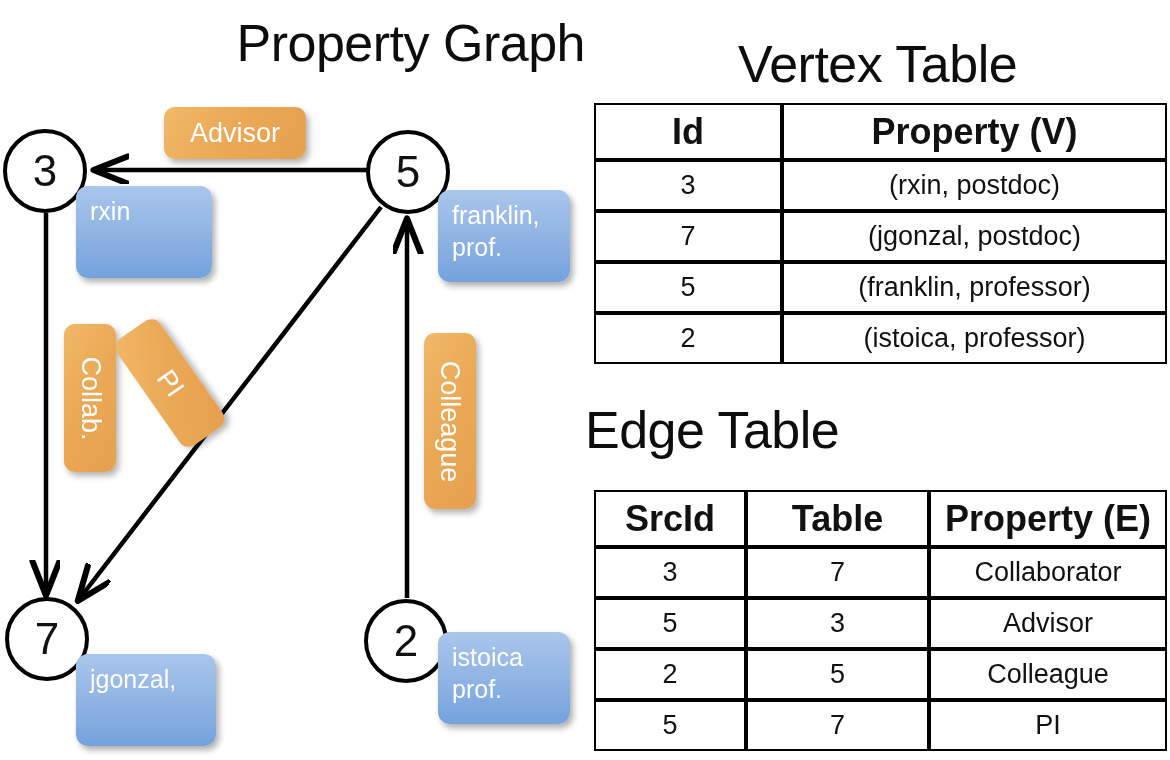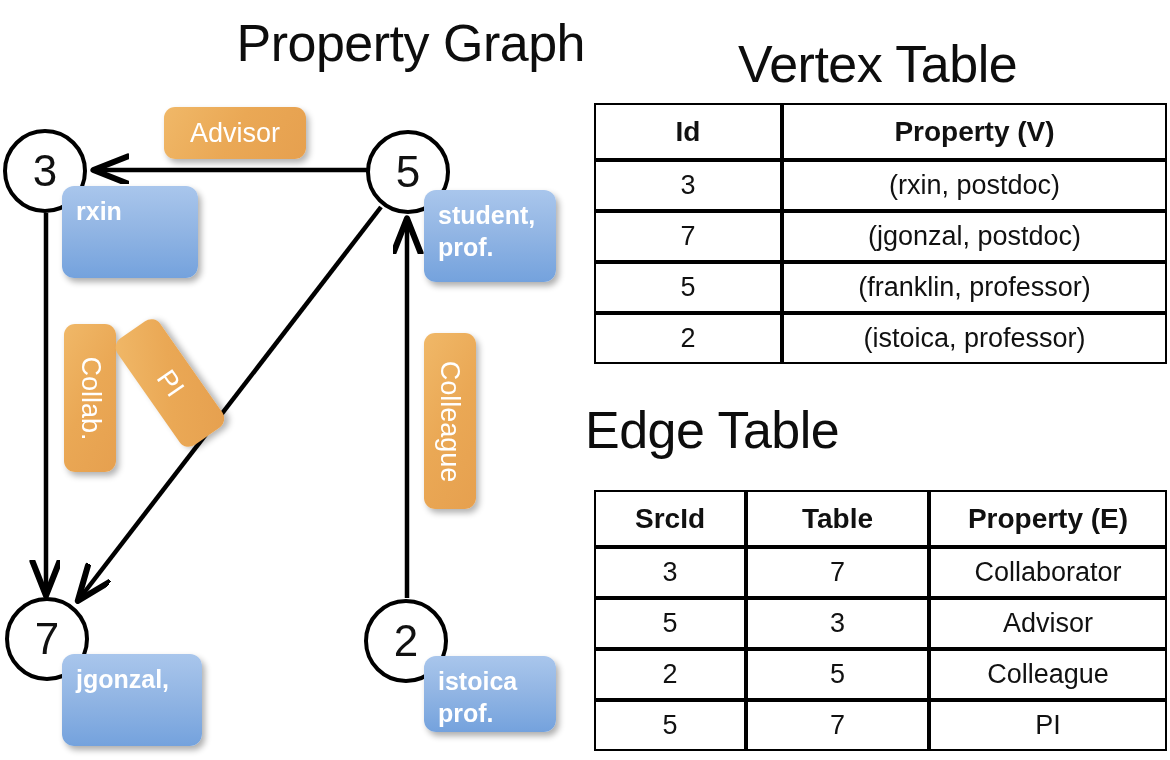--- a/index.html
+++ b/index.html
@@ -69,31 +69,32 @@
   #node-2 { left: 364px; top: 599px; }
 
   
   .prop-box {
     position: absolute;
     border-radius: 12px;
     background: linear-gradient(to bottom, #a9c6ec 0%, #93b6e4 45%, #74a2dd 100%);
     box-shadow: 3px 4px 6px rgba(0,0,0,0.32);
     color: #ffffff;
     font-family: "Liberation Sans", sans-serif;
-    font-weight: 700;
+    font-weight: 400;
     font-size: 25px;
     line-height: 1.28;
     padding: 9px 0 0 14px;
     box-sizing: border-box;
     z-index: 4;
+    margin-left: 14px;
   }
   #prop-rxin     { left: 62px;  top: 186px; width: 136px; height: 92px; }
   #prop-franklin { left: 424px; top: 190px; width: 132px; height: 92px; }
   #prop-jgonzal  { left: 62px;  top: 654px; width: 140px; height: 92px; }
-  #prop-istoica  { left: 424px; top: 656px; width: 132px; height: 76px; }
+  #prop-istoica  { left: 424px; top: 632px; width: 132px; height: 92px; }
 
   
   .edge-label {
     position: absolute;
     border-radius: 11px;
     background: linear-gradient(120deg, #f0b868 0%, #eaa855 50%, #e6a04f 100%);
     box-shadow: 3px 4px 6px rgba(0,0,0,0.3);
     color: #ffffff;
     font-family: "Liberation Sans", sans-serif;
     font-weight: 400;
@@ -136,21 +137,21 @@
     text-align: center;
     font-weight: 300;
     font-size: 27px;
     color: #111111;
     padding: 0;
     height: 47px;
     background: #ffffff;
   }
   .data-table th {
     font-weight: 700;
-    font-size: 28px;
+    font-size: 36px;
     height: 53px;
   }
   .cell-prop-v { background: #d2ddef; }
   .cell-prop-e { background: #f8ddc0; }
 
   #vertex-table { left: 594px; top: 103px; width: 573px; }
   #vertex-table .col-id   { width: 188px; }
   #vertex-table .col-prop { width: 385px; }
 
   #edge-table { left: 594px; top: 490px; width: 573px; }
@@ -212,21 +213,21 @@
   </div>
   <div class="vertex-node" id="node-2">
     <span class="vertex-label">2</span>
   </div>
 
   <div class="prop-box" id="prop-rxin">
     <div>rxin</div>
   </div>
 
   <div class="prop-box" id="prop-franklin">
-    <div>student,</div>
+    <div>franklin,</div>
     <div>prof.</div>
   </div>
 
   <div class="prop-box" id="prop-jgonzal">
     <div>jgonzal,</div>
   </div>
 
   <div class="prop-box" id="prop-istoica">
     <div>istoica</div>
     <div>prof.</div>

